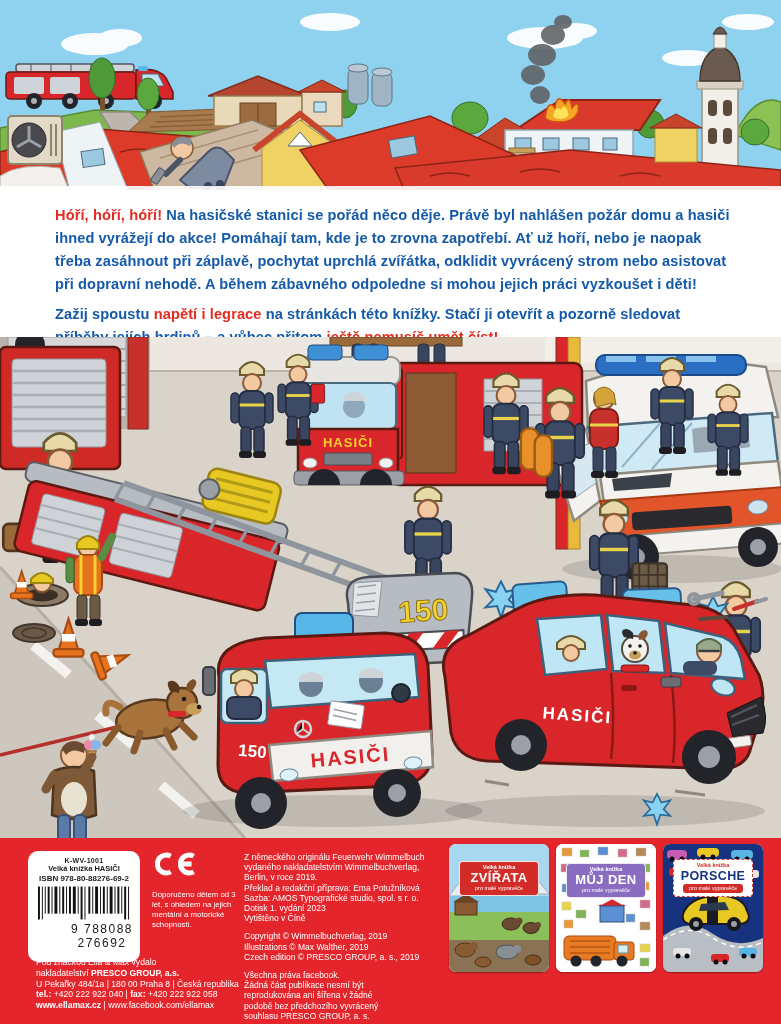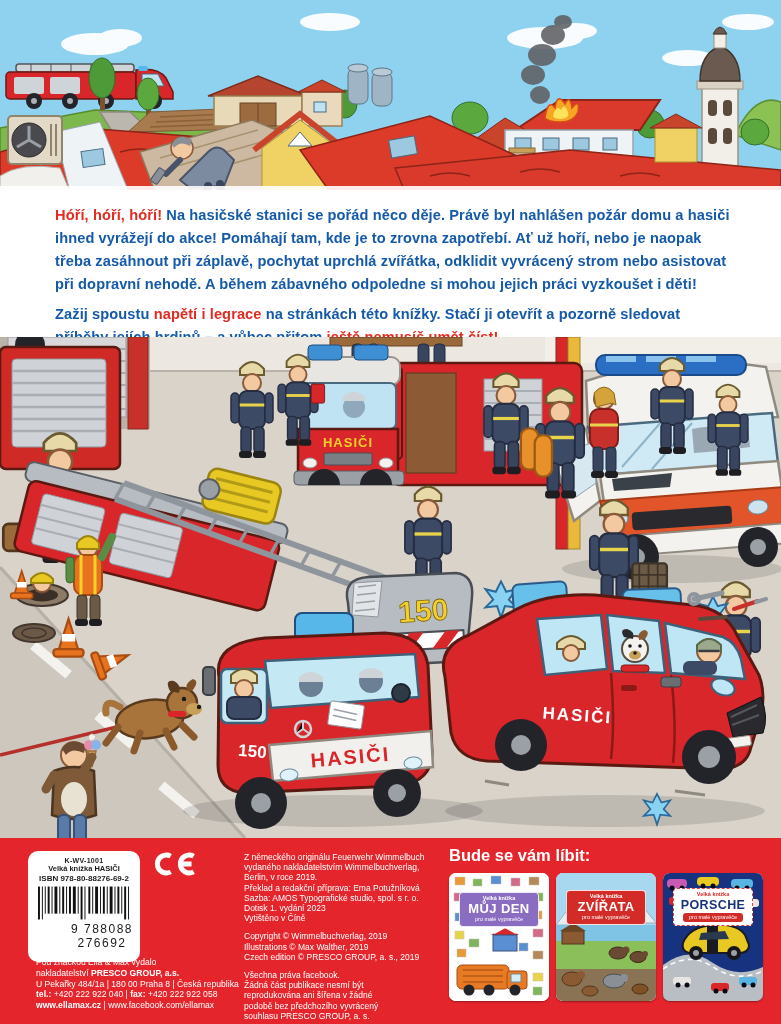--- a/index.html
+++ b/index.html
@@ -578,20 +578,21 @@
       </svg>
       <div class="bb-ean">9 788088 276692</div>
     </div>
 
     <svg class="ce-mark" width="46" height="24" viewBox="0 0 64 32">
       <path d="M26,5 A12.5,12.5 0 1 0 26,27" stroke="#ffffff" stroke-width="7" fill="none"></path>
       <path d="M58,5 A12.5,12.5 0 1 0 58,27" stroke="#ffffff" stroke-width="7" fill="none"></path>
       <line x1="42" y1="16" x2="55" y2="16" stroke="#ffffff" stroke-width="7"></line>
     </svg>
 
+    <div class="age-note">Doporučeno dětem od 3 let, s ohledem na jejich mentální a motorické schopnosti.</div>
 
     <div class="publisher">
       <div>Pod značkou Ella &amp; Max vydalo</div>
       <div><span>nakladatelství </span><b>PRESCO GROUP, a.s.</b></div>
       <div>U Pekařky 484/1a | 180 00 Praha 8 | Česká republika</div>
       <div><b>tel.:</b><span> +420 222 922 040 | </span><b>fax:</b><span> +420 222 922 058</span></div>
       <div><b>www.ellamax.cz</b><span> | www.facebook.com/ellamax</span></div>
     </div>
 
     <div class="colophon">
@@ -608,22 +609,50 @@
       <div>Czech edition © PRESCO GROUP, a. s., 2019</div>
       <div class="block-gap"></div>
       <div>Všechna práva facebook.</div>
       <div>Žádná část publikace nesmí být</div>
       <div>reprodukována ani šířena v žádné</div>
       <div>podobě bez předchozího vyvrácený</div>
       <div>souhlasu PRESCO GROUP, a. s.</div>
     </div>
 
     <div class="promo">
-      <div class="promo-heading">Bude se vám líbit:</div>
       <div class="books">
+
+        <div class="book book1">
+          <svg width="100" height="128" viewBox="0 0 100 128">
+            <rect width="100" height="128" fill="#a8d8ef"></rect>
+            <path d="M0,52 L20,26 L40,52 Z" fill="#e8edf2" stroke="#9ab0c0"></path>
+            <path d="M28,54 L54,22 L80,54 Z" fill="#dfe7ee" stroke="#9ab0c0"></path>
+            <path d="M64,50 L84,30 L100,50 Z" fill="#e8edf2" stroke="#9ab0c0"></path>
+            <rect y="52" width="100" height="18" fill="#7fc4e4"></rect>
+            <rect y="68" width="100" height="30" fill="#8abf5a"></rect>
+            <rect y="96" width="100" height="32" fill="#8a7355"></rect>
+            <rect x="6" y="58" width="22" height="13" fill="#8a5a33" stroke="#53351b"></rect>
+            <path d="M4,58 L17,50 L30,58 Z" fill="#6a4526"></path>
+            <ellipse cx="62" cy="80" rx="9" ry="6" fill="#6a4a32" stroke="#3e2a18"></ellipse>
+              <circle cx="70" cy="77" r="3.5" fill="#6a4a32"></circle>
+            <ellipse cx="82" cy="84" rx="8" ry="5.5" fill="#6a4a32" stroke="#3e2a18"></ellipse>
+              <circle cx="89" cy="81" r="3" fill="#6a4a32"></circle>
+            <ellipse cx="16" cy="106" rx="10" ry="7" fill="#8a5a33" stroke="#53351b"></ellipse>
+              <circle cx="25" cy="102" r="4" fill="#8a5a33"></circle>
+            <ellipse cx="58" cy="108" rx="11" ry="7" fill="#8a8f96" stroke="#4a5056"></ellipse>
+              <circle cx="68" cy="105" r="4" fill="#8a8f96"></circle>
+            <ellipse cx="84" cy="116" rx="8" ry="5" fill="#7e5226" stroke="#4e3014"></ellipse>
+            <ellipse cx="34" cy="118" rx="8" ry="5" fill="#8a5a33" stroke="#53351b"></ellipse>
+          </svg>
+          <div class="banner">
+            <div class="b-series">Velká knížka</div>
+            <div class="b-title">ZVÍŘATA</div>
+            <div class="b-sub">pro malé vypravěče</div>
+          </div>
+        </div>
 
         <div class="book book2">
           <svg width="100" height="128" viewBox="0 0 100 128">
             <rect width="100" height="128" fill="#ffffff"></rect>
             <g stroke="#c8c2b8" stroke-width="0.5">
               <rect x="6" y="4" width="10" height="8" fill="#e89a3a"></rect>
                 <rect x="24" y="6" width="9" height="7" fill="#7fb45a"></rect>
               <rect x="42" y="3" width="10" height="8" fill="#5a8fd4"></rect>
                 <rect x="62" y="5" width="9" height="8" fill="#d46a8a"></rect>
               <rect x="80" y="4" width="10" height="8" fill="#b58a5a"></rect>
@@ -651,49 +680,20 @@
               <rect x="58" y="98" width="20" height="18" rx="3" fill="#e87a24" stroke="#a84c12"></rect>
               <rect x="62" y="101" width="10" height="8" fill="#d8ecf4" stroke="#6a8a9c"></rect>
               <circle cx="20" cy="117" r="5.5" fill="#23232a"></circle>
                 <circle cx="40" cy="117" r="5.5" fill="#23232a"></circle>
               <circle cx="66" cy="117" r="5.5" fill="#23232a"></circle>
             </g>
           </svg>
           <div class="banner">
             <div class="b-series">Velká knížka</div>
             <div class="b-title">MŮJ DEN</div>
-            <div class="b-sub">pro malé vypravěče</div>
-          </div>
-        </div>
-
-        <div class="book book1">
-          <svg width="100" height="128" viewBox="0 0 100 128">
-            <rect width="100" height="128" fill="#a8d8ef"></rect>
-            <path d="M0,52 L20,26 L40,52 Z" fill="#e8edf2" stroke="#9ab0c0"></path>
-            <path d="M28,54 L54,22 L80,54 Z" fill="#dfe7ee" stroke="#9ab0c0"></path>
-            <path d="M64,50 L84,30 L100,50 Z" fill="#e8edf2" stroke="#9ab0c0"></path>
-            <rect y="52" width="100" height="18" fill="#7fc4e4"></rect>
-            <rect y="68" width="100" height="30" fill="#8abf5a"></rect>
-            <rect y="96" width="100" height="32" fill="#8a7355"></rect>
-            <rect x="6" y="58" width="22" height="13" fill="#8a5a33" stroke="#53351b"></rect>
-            <path d="M4,58 L17,50 L30,58 Z" fill="#6a4526"></path>
-            <ellipse cx="62" cy="80" rx="9" ry="6" fill="#6a4a32" stroke="#3e2a18"></ellipse>
-              <circle cx="70" cy="77" r="3.5" fill="#6a4a32"></circle>
-            <ellipse cx="82" cy="84" rx="8" ry="5.5" fill="#6a4a32" stroke="#3e2a18"></ellipse>
-              <circle cx="89" cy="81" r="3" fill="#6a4a32"></circle>
-            <ellipse cx="16" cy="106" rx="10" ry="7" fill="#8a5a33" stroke="#53351b"></ellipse>
-              <circle cx="25" cy="102" r="4" fill="#8a5a33"></circle>
-            <ellipse cx="58" cy="108" rx="11" ry="7" fill="#8a8f96" stroke="#4a5056"></ellipse>
-              <circle cx="68" cy="105" r="4" fill="#8a8f96"></circle>
-            <ellipse cx="84" cy="116" rx="8" ry="5" fill="#7e5226" stroke="#4e3014"></ellipse>
-            <ellipse cx="34" cy="118" rx="8" ry="5" fill="#8a5a33" stroke="#53351b"></ellipse>
-          </svg>
-          <div class="banner">
-            <div class="b-series">Velká knížka</div>
-            <div class="b-title">ZVÍŘATA</div>
             <div class="b-sub">pro malé vypravěče</div>
           </div>
         </div>
 
         <div class="book book3">
           <svg width="100" height="128" viewBox="0 0 100 128">
             <rect width="100" height="128" fill="#17337f"></rect>
             <g>
               <rect x="4" y="6" width="20" height="9" rx="4" fill="#c85ab4"></rect>
                 <circle cx="9" cy="15" r="2.5" fill="#0a0a14"></circle>

